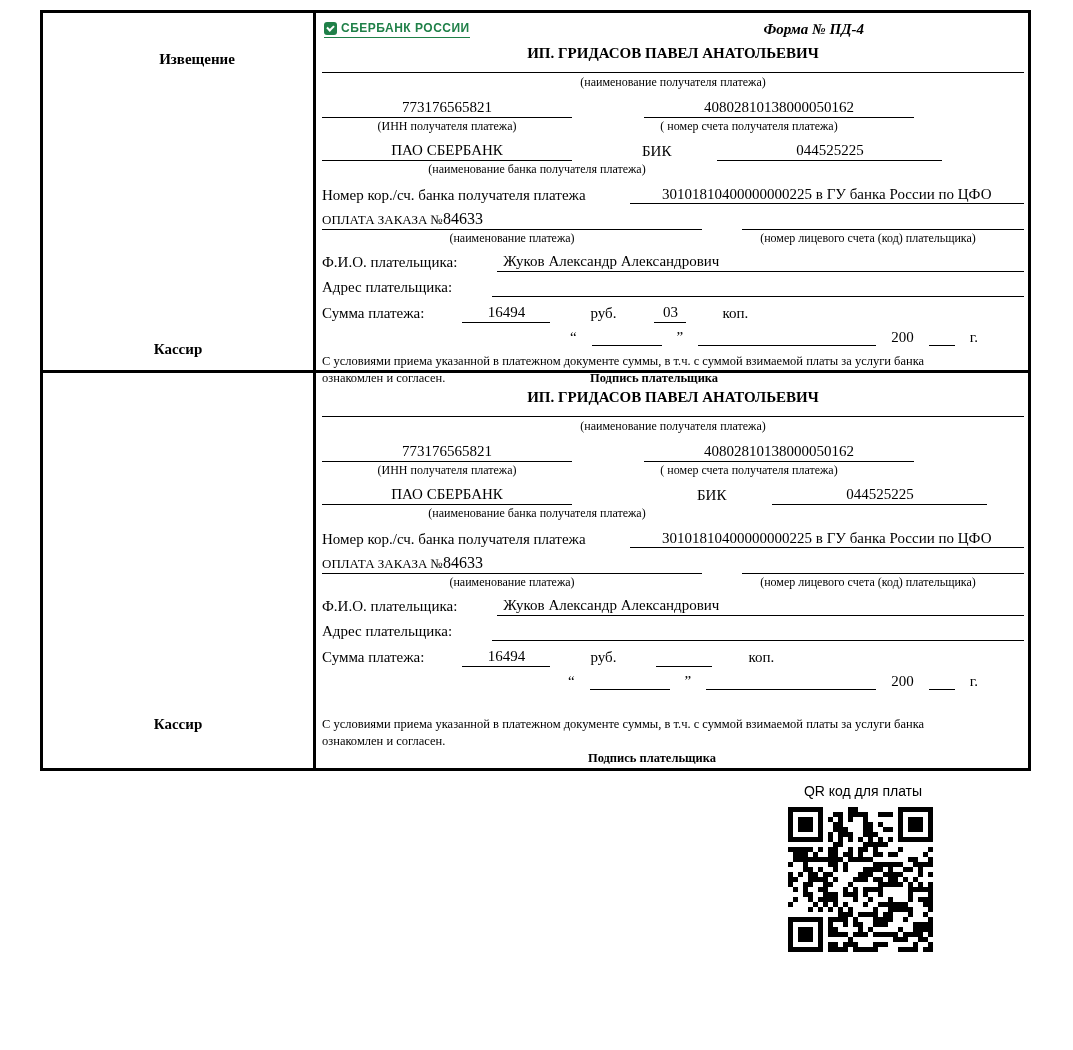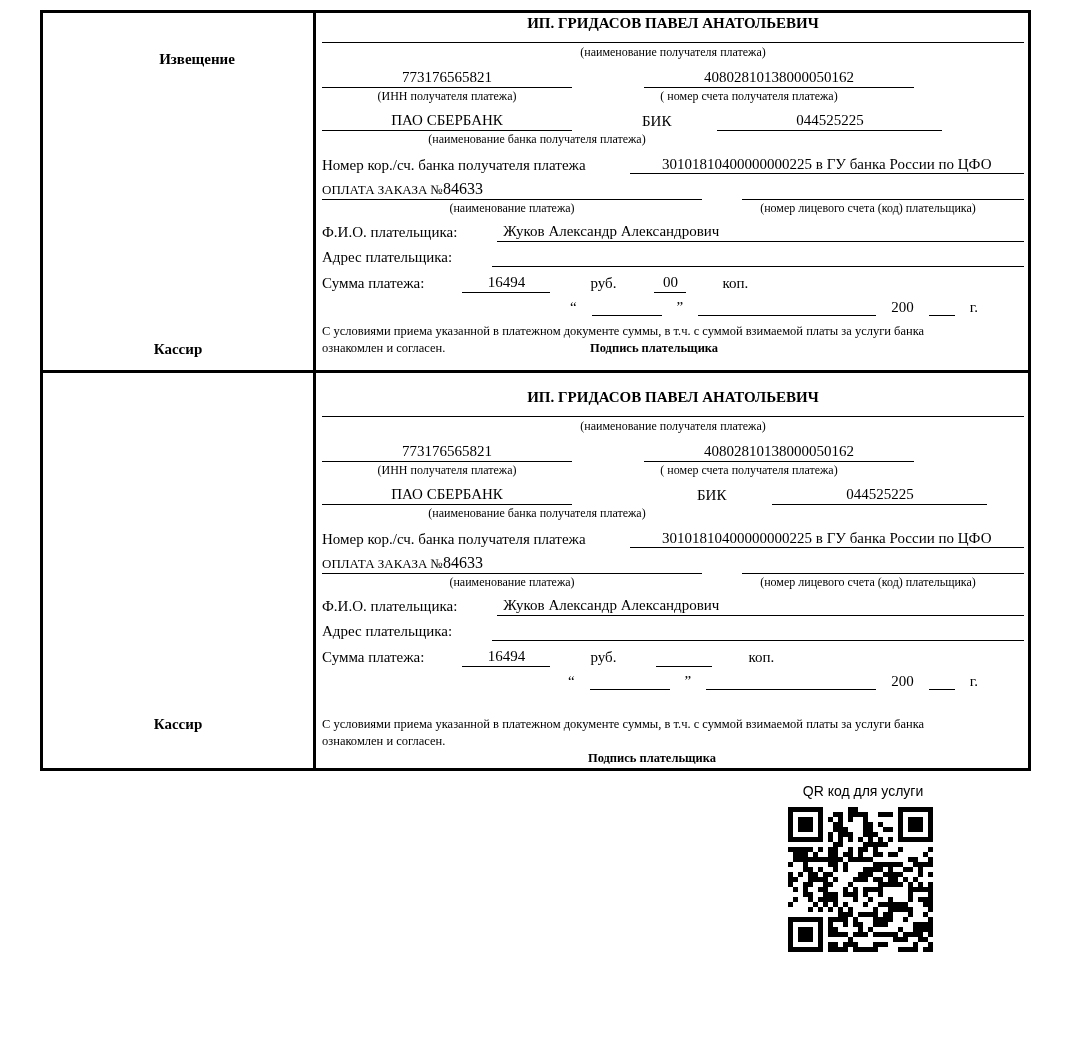--- a/index.html
+++ b/index.html
@@ -36,20 +36,29 @@
 
 <div class="form-outer">
 
   <div class="section top" style="height:357px;">
     <div class="side-cell">
       <div class="side-label" style="top:38px;margin-left:19px;">Извещение</div>
       <div class="side-label" style="bottom:12px;">Кассир</div>
     </div>
     <div class="content-cell">
 
+      <div class="header-row">
+        <div class="logo-box">
+          <div class="logo-line1">
+            <span class="logo-icon"></span>
+            <span class="logo-text">СБЕРБАНК РОССИИ</span>
+          </div>
+        </div>
+        <div class="form-number">Форма № ПД-4</div>
+      </div>
 
       <div class="payee-row" style="margin-top:-6px;">ИП. ГРИДАСОВ ПАВЕЛ АНАТОЛЬЕВИЧ</div>
       <div class="cap" style="margin-top:2px;">(наименование получателя платежа)</div>
 
       <div class="row" style="margin-top:8px;">
         <span class="ul" style="width:250px;">773176565821</span>
         <span class="sp" style="width:42px;"></span>
         <span class="ul" style="width:270px;">40802810138000050162</span>
       </div>
       <div class="caprow" style="margin-top:1px;">
@@ -98,21 +107,21 @@
         <span class="ul" style="flex:1;"></span>
       </div>
 
       <div class="row" style="margin-top:6px;">
         <span>Сумма платежа:</span>
         <span class="sp" style="width:8px;"></span>
         <span class="ul" style="width:88px;">16494</span>
         <span class="sp" style="width:10px;"></span>
         <span>руб.</span>
         <span class="sp" style="width:8px;"></span>
-        <span class="ul" style="width:32px;">00</span>
+        <span class="ul" style="width:32px;">03</span>
         <span class="sp" style="width:6px;"></span>
         <span>коп.</span>
       </div>
 
       <div class="row" style="margin-top:5px;justify-content:flex-end;margin-right:46px;">
         <span>“</span>
         <span class="ul" style="width:70px;"></span>
         <span>”</span>
         <span class="ul" style="width:178px;"></span>
         <span>200</span>
@@ -213,21 +222,21 @@
       <div class="agree" style="margin-top:26px;width:660px;">
         <span>С условиями приема указанной в платежном документе суммы, в т.ч. с суммой взимаемой платы за услуги банка ознакомлен и согласен.</span>
       </div>
       <div class="sig-center" style="width:660px;">Подпись плательщика</div>
 
     </div>
   </div>
 </div>
 
 <div class="qr-wrap">
-  <div class="qr-label">QR код для услуги</div>
+  <div class="qr-label">QR код для платы</div>
   <div class="qr-grid" id="qr">
       <div class="qm"></div>
       <div class="qm"></div>
       <div class="qm"></div>
       <div class="qm"></div>
       <div class="qm"></div>
       <div class="qm"></div>
       <div class="qm"></div>
       <div></div>
       <div></div>

